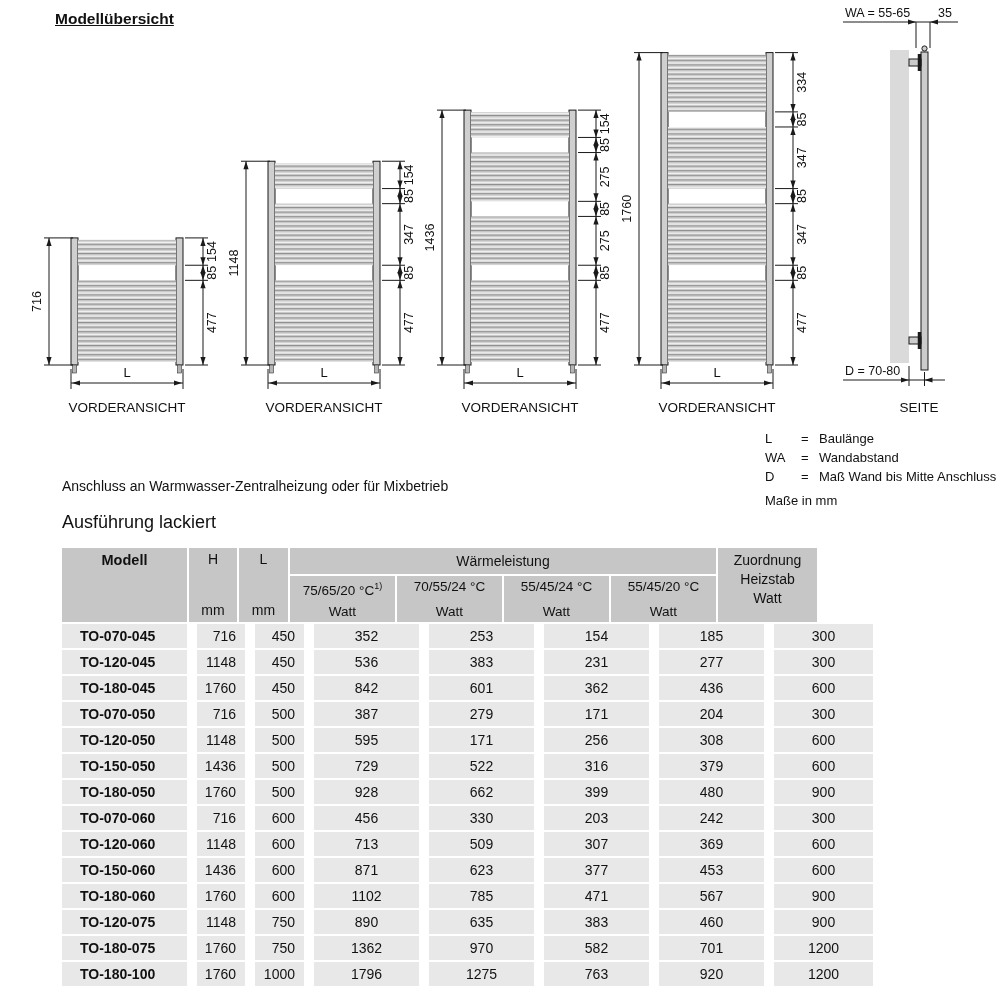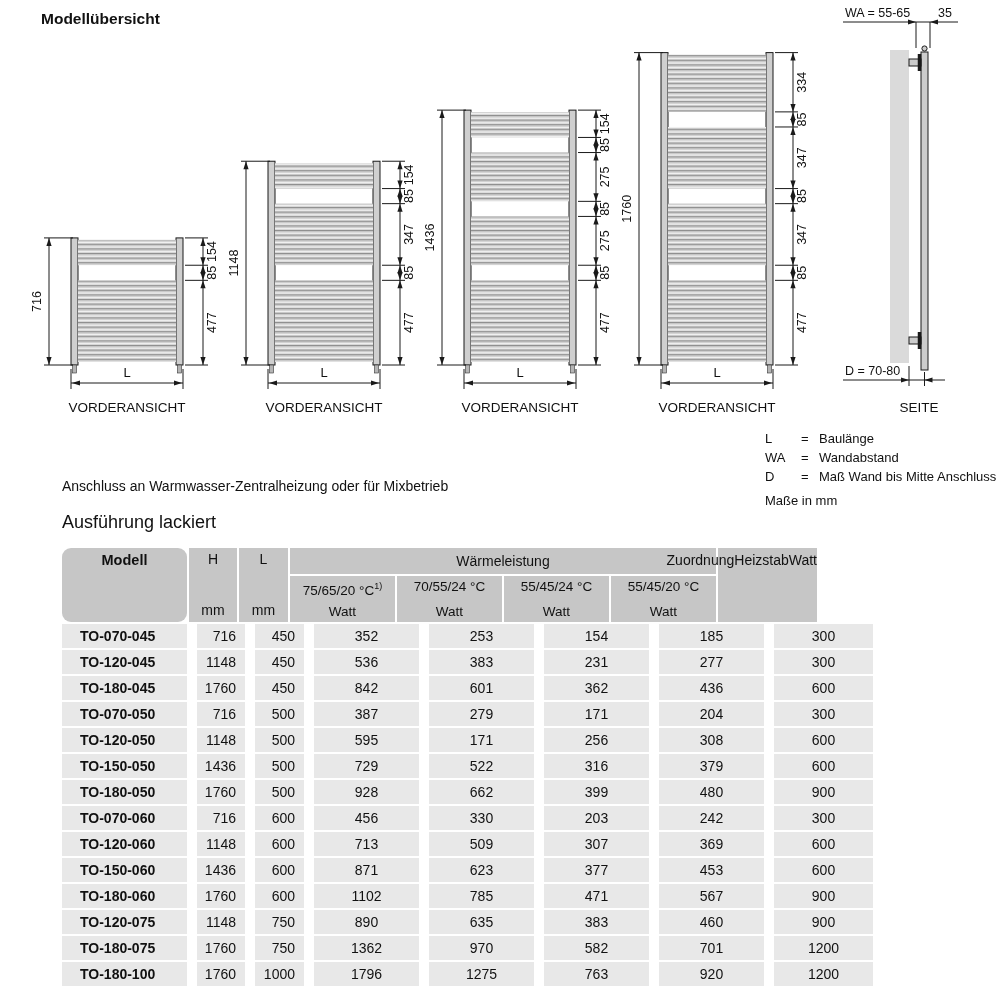--- a/index.html
+++ b/index.html
@@ -1,35 +1,35 @@
 <!DOCTYPE html>
 <html><head>
 <meta charset="utf-8">
 <style>
   html,body{margin:0;padding:0;background:#fff;}
   body{width:1000px;height:1000px;position:relative;font-family:"Liberation Sans",sans-serif;color:#111;}
   .abs{position:absolute;}
-  .title{left:41px;top:10px;font-size:15.5px;font-weight:bold;}
+  .title{left:55px;top:10px;font-size:15.5px;font-weight:bold;text-decoration:underline;}
   .section-heading{left:62px;top:478px;font-size:14px;font-weight:normal;}
   .finish-note{left:62px;top:512px;font-size:18px;}
   
   .legend{left:765px;top:429px;font-size:13px;}
   .legend-row{display:grid;grid-template-columns:36px 18px auto;height:19px;line-height:19px;}
   .units-note{margin-top:5px;height:19px;line-height:19px;}
   
   #diagram{position:absolute;left:0;top:0;}
   
   .spec-table{left:62px;top:548px;width:772px;}
   .thead{display:grid;grid-template-columns:125px 48px 49px 105px 105px 105px 105px 99px;column-gap:2px;grid-template-rows:26px 46px;row-gap:2px;background:#fff;}
   .hc{background:#c6c6c6;font-size:14px;text-align:center;}
-  .hc.model-h{grid-column:1;grid-row:1/3;font-weight:bold;font-size:14.5px;padding-top:4px;border-radius:9px;}
+  .hc.model-h{grid-column:1;grid-row:1/3;font-weight:bold;font-size:14.5px;padding-top:4px;}
   .hc.hl{display:flex;flex-direction:column;justify-content:space-between;padding:3px 0 4px;grid-row:1/3;}
   .hc.group-h{grid-column:4/8;grid-row:1;line-height:26px;}
   .hc.sub{grid-row:2;display:flex;flex-direction:column;justify-content:space-between;line-height:21px;font-size:13.5px;}
-  .hc.assign-h{grid-column:8;grid-row:1/3;display:flex;flex-direction:row;justify-content:flex-end;padding:4px 0 5px;}
+  .hc.assign-h{grid-column:8;grid-row:1/3;display:flex;flex-direction:column;justify-content:space-between;padding:4px 0 16px;}
   sup{font-size:9px;}
   .tbody{display:flex;flex-direction:column;row-gap:2px;margin-top:2px;}
   .row{display:grid;grid-template-columns:125px 48px 49px 105px 105px 105px 105px 99px;column-gap:10px;height:24px;}
   .cell{background:#e8e8e8;font-size:14px;line-height:24px;text-align:center;}
   .cell.c0{font-weight:bold;text-align:left;padding-left:18px;}
   .cell.c1,.cell.c2{text-align:right;padding-right:9px;}
 </style>
 </head>
 <body>
 

